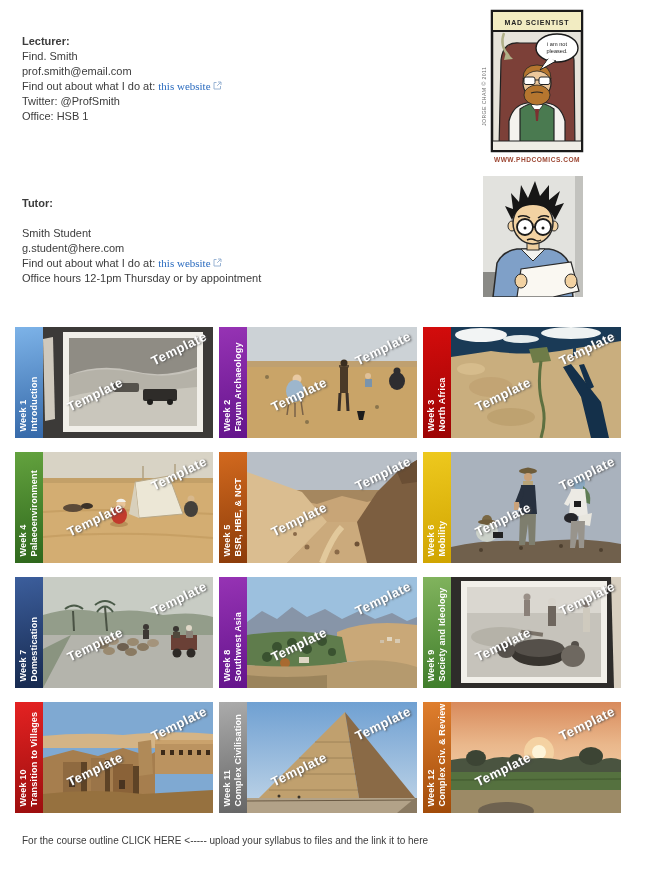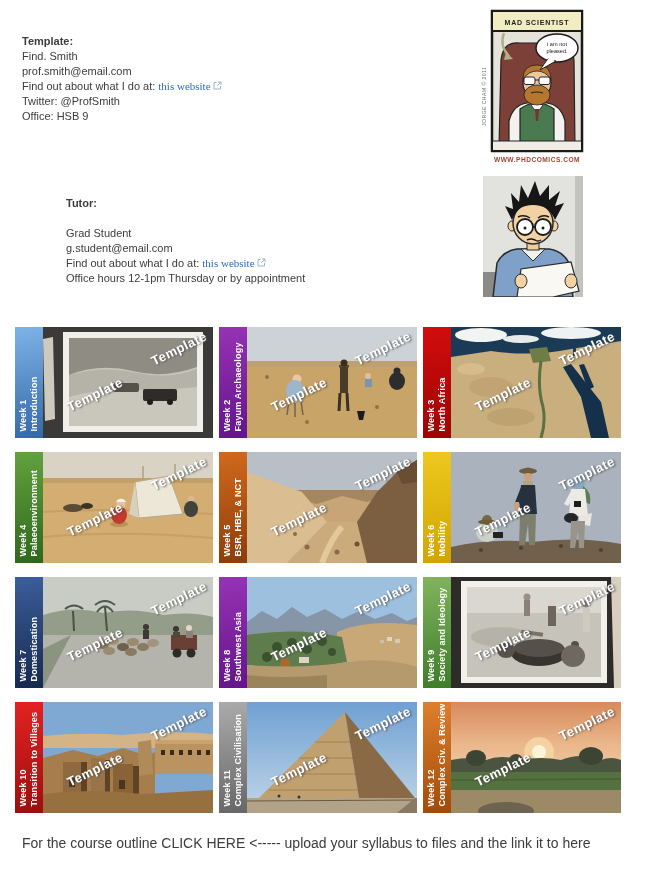--- a/index.html
+++ b/index.html
@@ -3,21 +3,21 @@
 <meta charset="utf-8">
 <style>
   html,body{margin:0;padding:0;background:#fff;}
   .page{position:relative;width:663px;height:874px;background:#ffffff;
         font-family:"Liberation Sans",sans-serif;color:#3c3c3c;overflow:hidden;}
 
   
   .contact{position:absolute;font-size:11px;line-height:15px;}
   .contact .heading{font-weight:bold;}
   .lecturer{left:22px;top:34px;}
-  .tutor{left:22px;top:196px;margin-left:44px;}
+  .tutor{left:22px;top:196px;}
   .tutor .heading{margin-bottom:15px;}
   a.link{color:#2a6bbf;text-decoration:none;cursor:pointer;margin-left:3px;font-family:Liberation Serif, serif;}
   .ext{display:inline-block;vertical-align:baseline;margin-left:2px;}
 
   
   .comic{position:absolute;left:478px;top:8px;width:110px;height:160px;}
   .student{position:absolute;left:483px;top:176px;width:100px;height:121px;}
 
   
   .grid{position:absolute;left:15px;top:327px;width:606px;
@@ -32,40 +32,40 @@
              white-space:nowrap;letter-spacing:0.2px;}
   .photo{position:relative;width:170px;height:111px;overflow:hidden;flex:none;}
   .photo svg{display:block;width:170px;height:111px;}
   .wm{position:absolute;color:#fff;font-weight:bold;font-size:13px;
       letter-spacing:0.5px;transform:rotate(-26deg);
       text-shadow:1px 1px 2px rgba(70,70,70,0.85);pointer-events:none;}
   .wm1{left:22px;top:60px;}
   .wm2{right:4px;top:14px;}
 
   
-  .footer-note{position:absolute;left:22px;top:835px;font-size:14px;color:#3c3c3c;}
+  .footer-note{position:absolute;left:22px;top:835px;font-size:10px;color:#3c3c3c;}
 </style>
 </head>
 <body>
 
 <div class="page">
 
   <section class="contact lecturer">
-    <div class="heading">Template:</div>
+    <div class="heading">Lecturer:</div>
     <div>Find. Smith</div>
     <div>prof.smith@email.com</div>
     <div>
       <span>Find out about what I do at:</span><a href="#" class="link">this website</a><span class="ext"><svg width="9" height="9" viewBox="0 0 9 9">
             <path d="M3.5 1.5 H1 V8 H7.5 V5" stroke="#9ab4d4" stroke-width="1" fill="none"></path>
             <path d="M5 1 H8 V4" stroke="#9ab4d4" stroke-width="1" fill="none"></path>
             <path d="M8 1 L4.2 4.8" stroke="#9ab4d4" stroke-width="1" fill="none"></path>
           </svg></span>
     </div>
     <div>Twitter: @ProfSmith</div>
-    <div>Office: HSB 9</div>
+    <div>Office: HSB 1</div>
   </section>
 
   <div class="comic">
     <svg viewBox="0 0 110 160" width="110" height="160">
       <text transform="rotate(-90 8 118)" x="8" y="118" font-size="5.2" fill="#6a6a6a" letter-spacing="0.4">JORGE CHAM © 2011</text>
       <rect x="14" y="3" width="90" height="140" fill="#e6e3da" stroke="#1a1a1a" stroke-width="2.5"></rect>
       <rect x="14" y="3" width="90" height="20" fill="#f2ecc2" stroke="#1a1a1a" stroke-width="2"></rect>
       <text x="59" y="16.5" text-anchor="middle" font-size="7" font-weight="bold" fill="#222" letter-spacing="0.8">MAD SCIENTIST</text>
 
       <path d="M23 52 Q25 33 42 35 L78 35 Q94 33 96 52 L97 141 L21 141 Z" fill="#7c4038" stroke="#222" stroke-width="1.2"></path>
@@ -92,22 +92,22 @@
       <text x="79" y="45" text-anchor="middle" font-size="5.6" fill="#222">pleased.</text>
 
       <rect x="15" y="133" width="88" height="9" fill="#efede6"></rect>
       <line x1="15" y1="133" x2="103" y2="133" stroke="#222" stroke-width="1.2"></line>
       <text x="59" y="154" text-anchor="middle" font-size="6.6" font-weight="bold" fill="#9c4632" letter-spacing="0.5">WWW.PHDCOMICS.COM</text>
     </svg>
   </div>
 
   <section class="contact tutor">
     <div class="heading">Tutor:</div>
-    <div>Grad Student</div>
-    <div>g.student@email.com</div>
+    <div>Smith Student</div>
+    <div>g.student@here.com</div>
     <div>
       <span>Find out about what I do at:</span><a href="#" class="link">this website</a><span class="ext"><svg width="9" height="9" viewBox="0 0 9 9">
             <path d="M3.5 1.5 H1 V8 H7.5 V5" stroke="#9ab4d4" stroke-width="1" fill="none"></path>
             <path d="M5 1 H8 V4" stroke="#9ab4d4" stroke-width="1" fill="none"></path>
             <path d="M8 1 L4.2 4.8" stroke="#9ab4d4" stroke-width="1" fill="none"></path>
           </svg></span>
     </div>
     <div>Office hours 12-1pm Thursday or by appointment</div>
   </section>
 

